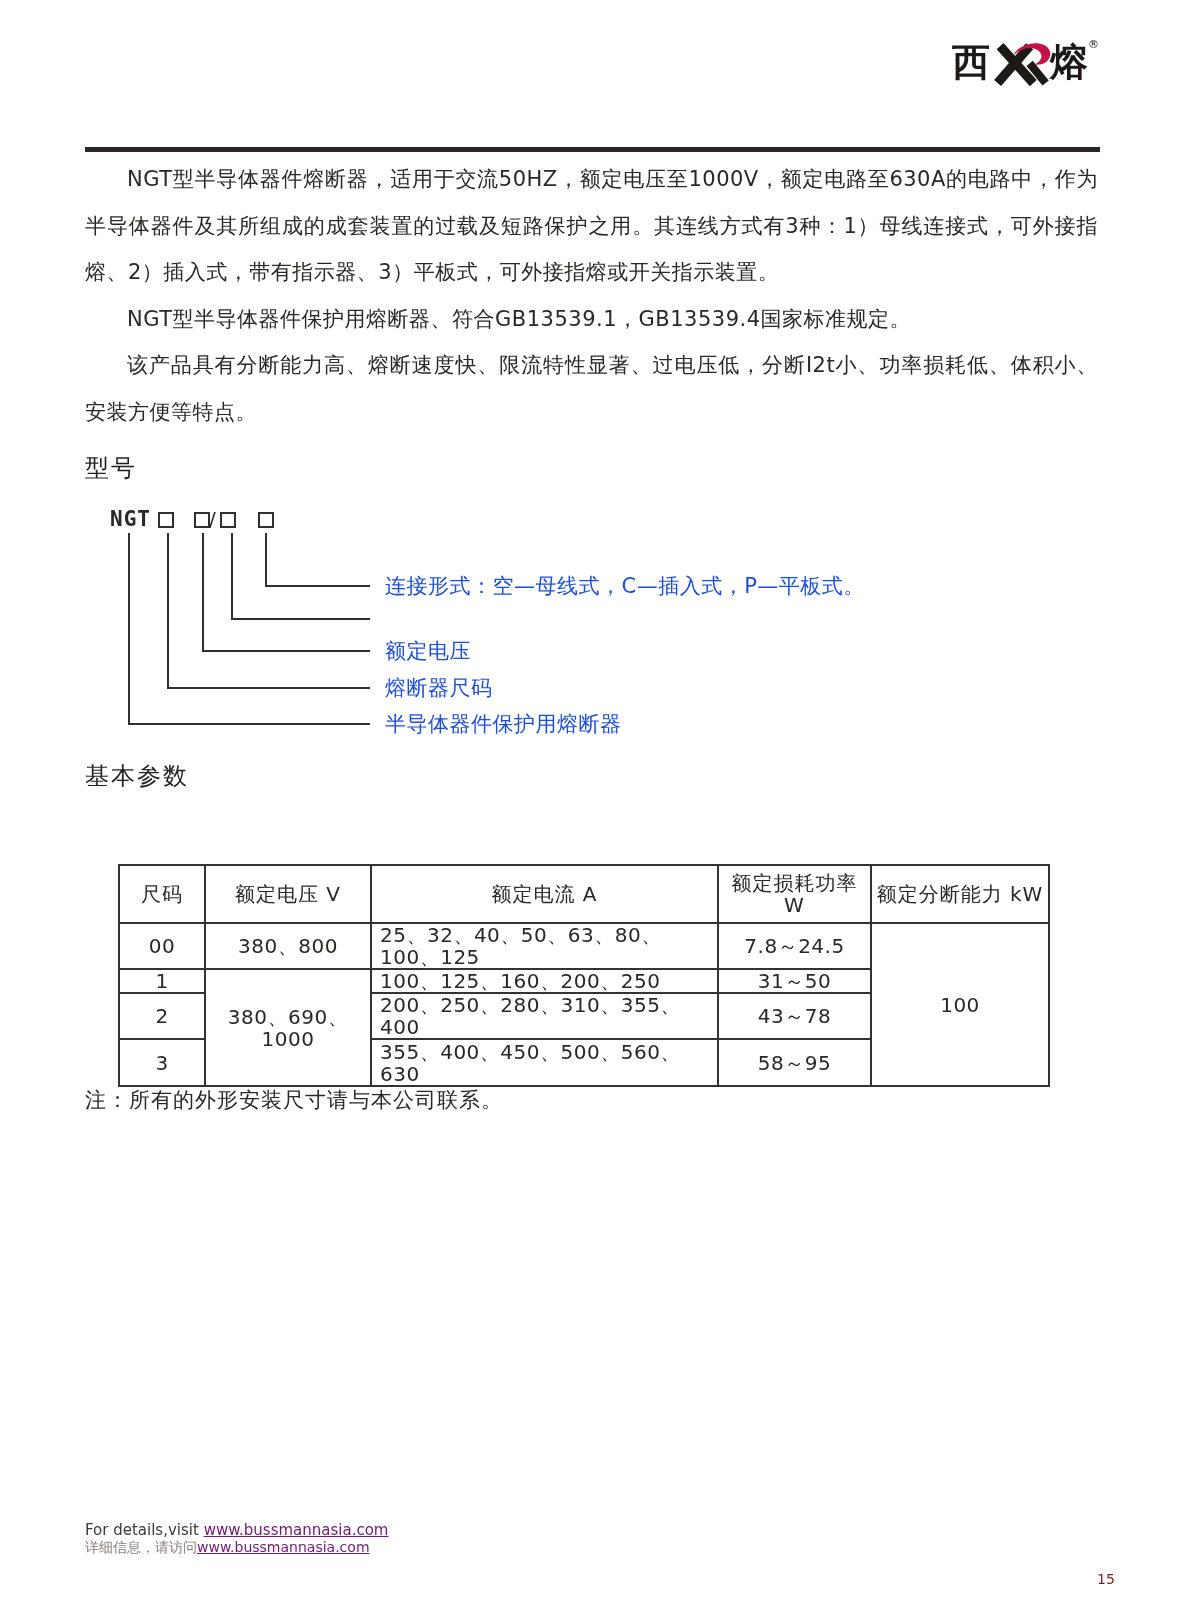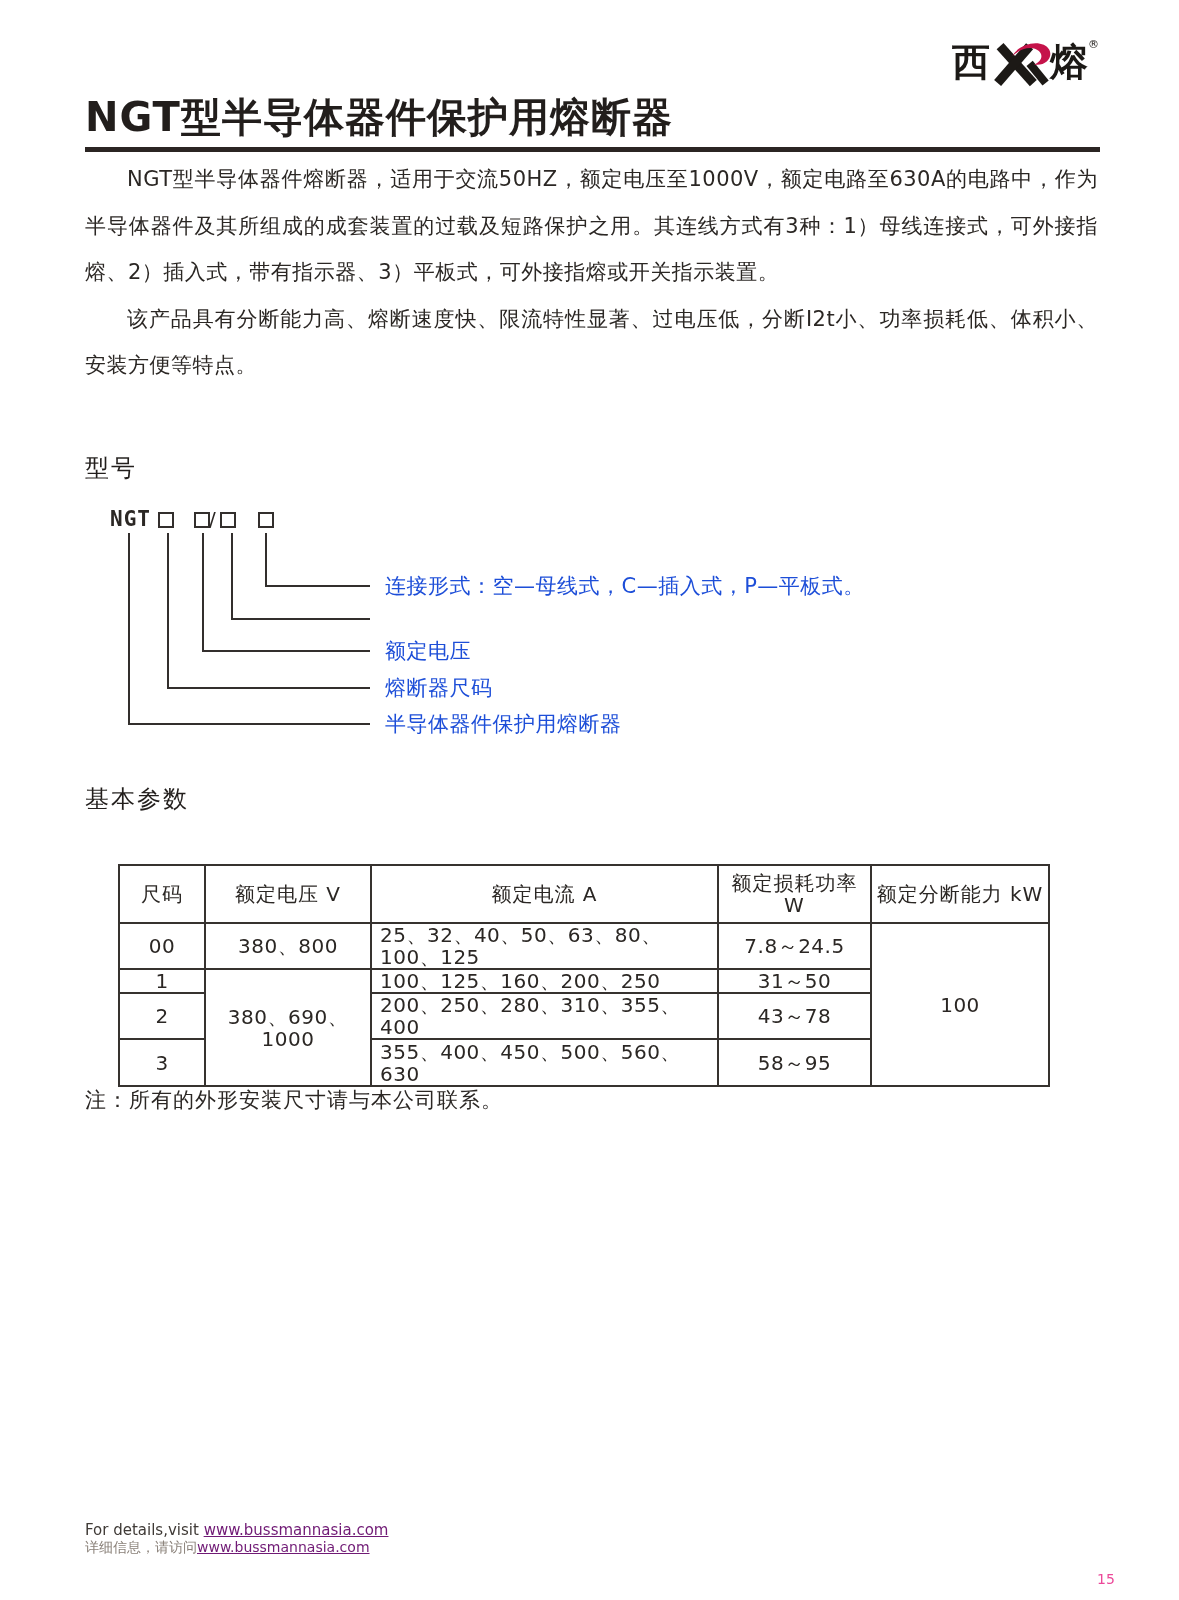--- a/index.html
+++ b/index.html
@@ -20,21 +20,21 @@
   .title-rule { position:absolute; left:85px; top:147px; width:1015px; height:5px; background:#2b2523; }
 
   
   .intro { position:absolute; left:85px; top:156px; width:1013px; }
   .intro p { margin:0; font-size:21px; line-height:46.5px; text-align:justify;
              text-indent:2em; letter-spacing:0.5px; color:#2b2724; }
 
   
   .h2 { position:absolute; margin:0; font-size:24px; font-weight:500; color:#221e1c; letter-spacing:2px; }
   .h2.model  { left:85px; top:452px; }
-  .h2.params { left:85px; top:783px; }
+  .h2.params { left:85px; top:760px; }
 
   
   .model-prefix { position:absolute; left:110px; top:507px; font-family:"DejaVu Sans Mono", monospace;
                   font-weight:bold; font-size:21px; letter-spacing:1px; color:#2b2724; }
   .mbox { position:absolute; top:512px; width:12px; height:12px; border:2px solid #332f2d; background:#fff; }
   .mbox.b1 { left:158px; } .mbox.b2 { left:194px; } .mbox.b3 { left:220px; } .mbox.b4 { left:258px; }
   .mslash { position:absolute; left:209px; top:507px; font-size:20px; color:#2b2724; }
   .vline { position:absolute; width:2px; background:#332f2d; }
   .hline { position:absolute; height:2px; background:#332f2d; }
   .v-ngt { left:128px; top:533px; height:192px; }
@@ -60,46 +60,46 @@
   .ptable .cur { text-align:left; padding-left:8px; }
   .r-head { height:58px; } .r0 { height:29px; } .r1 { height:19px; } .r2 { height:35px; } .r3 { height:47px; }
 
   .note { position:absolute; left:85px; top:1086px; font-size:21px; letter-spacing:1px; color:#2b2724; }
 
   
   .footer { position:absolute; left:85px; top:1522px; line-height:17px; }
   .footer .en { font-size:15px; color:#3f3a36; }
   .footer .cn { font-size:14px; color:#8a8179; }
   .footer .url { text-decoration:underline; color:#701a75; cursor:pointer; }
-  .pageno { position:absolute; left:1097px; top:1571px; font-size:14px; color:#ec4899; }
+  .pageno { position:absolute; left:1097px; top:1571px; font-size:14px; color:#7f1d1d; }
 </style>
 </head>
 <body>
 
 <div class="page">
 
   <div class="logo">
     <span class="logo-char">西</span>
     <span class="logo-mark">
       <svg width="64" height="48" viewBox="0 0 104 74">
         <line x1="18" y1="8" x2="72" y2="68" stroke="#1c1916" stroke-width="15"></line>
         <line x1="66" y1="8" x2="14" y2="68" stroke="#1c1916" stroke-width="15"></line>
         <line x1="66" y1="36" x2="92" y2="68" stroke="#1c1916" stroke-width="13"></line>
         <path d="M38 24 C50 2, 88 -4, 98 14 C104 26, 93 41, 73 38 C85 33, 89 23, 81 16 C71 7, 52 11, 38 24 Z" fill="#c5134a"></path>
       </svg>
     </span>
     <span class="logo-char">熔</span>
     <span class="logo-reg">®</span>
   </div>
 
-  <h1 class="title">NGT型半导体器件保护用熔断器</h1>
   <div class="title-rule"></div>
 
   <div class="intro">
     <p>NGT型半导体器件熔断器，适用于交流50HZ，额定电压至1000V，额定电路至630A的电路中，作为半导体器件及其所组成的成套装置的过载及短路保护之用。其连线方式有3种：1）母线连接式，可外接指熔、2）插入式，带有指示器、3）平板式，可外接指熔或开关指示装置。</p>
+    <p>NGT型半导体器件保护用熔断器、符合GB13539.1，GB13539.4国家标准规定。</p>
     <p>该产品具有分断能力高、熔断速度快、限流特性显著、过电压低，分断I2t小、功率损耗低、体积小、安装方便等特点。</p>
   </div>
 
   <h2 class="h2 model">型号</h2>
 
   <span class="model-prefix">NGT</span>
   <span class="mbox b1"></span>
   <span class="mbox b2"></span>
   <span class="mslash">/</span>
   <span class="mbox b3"></span>

